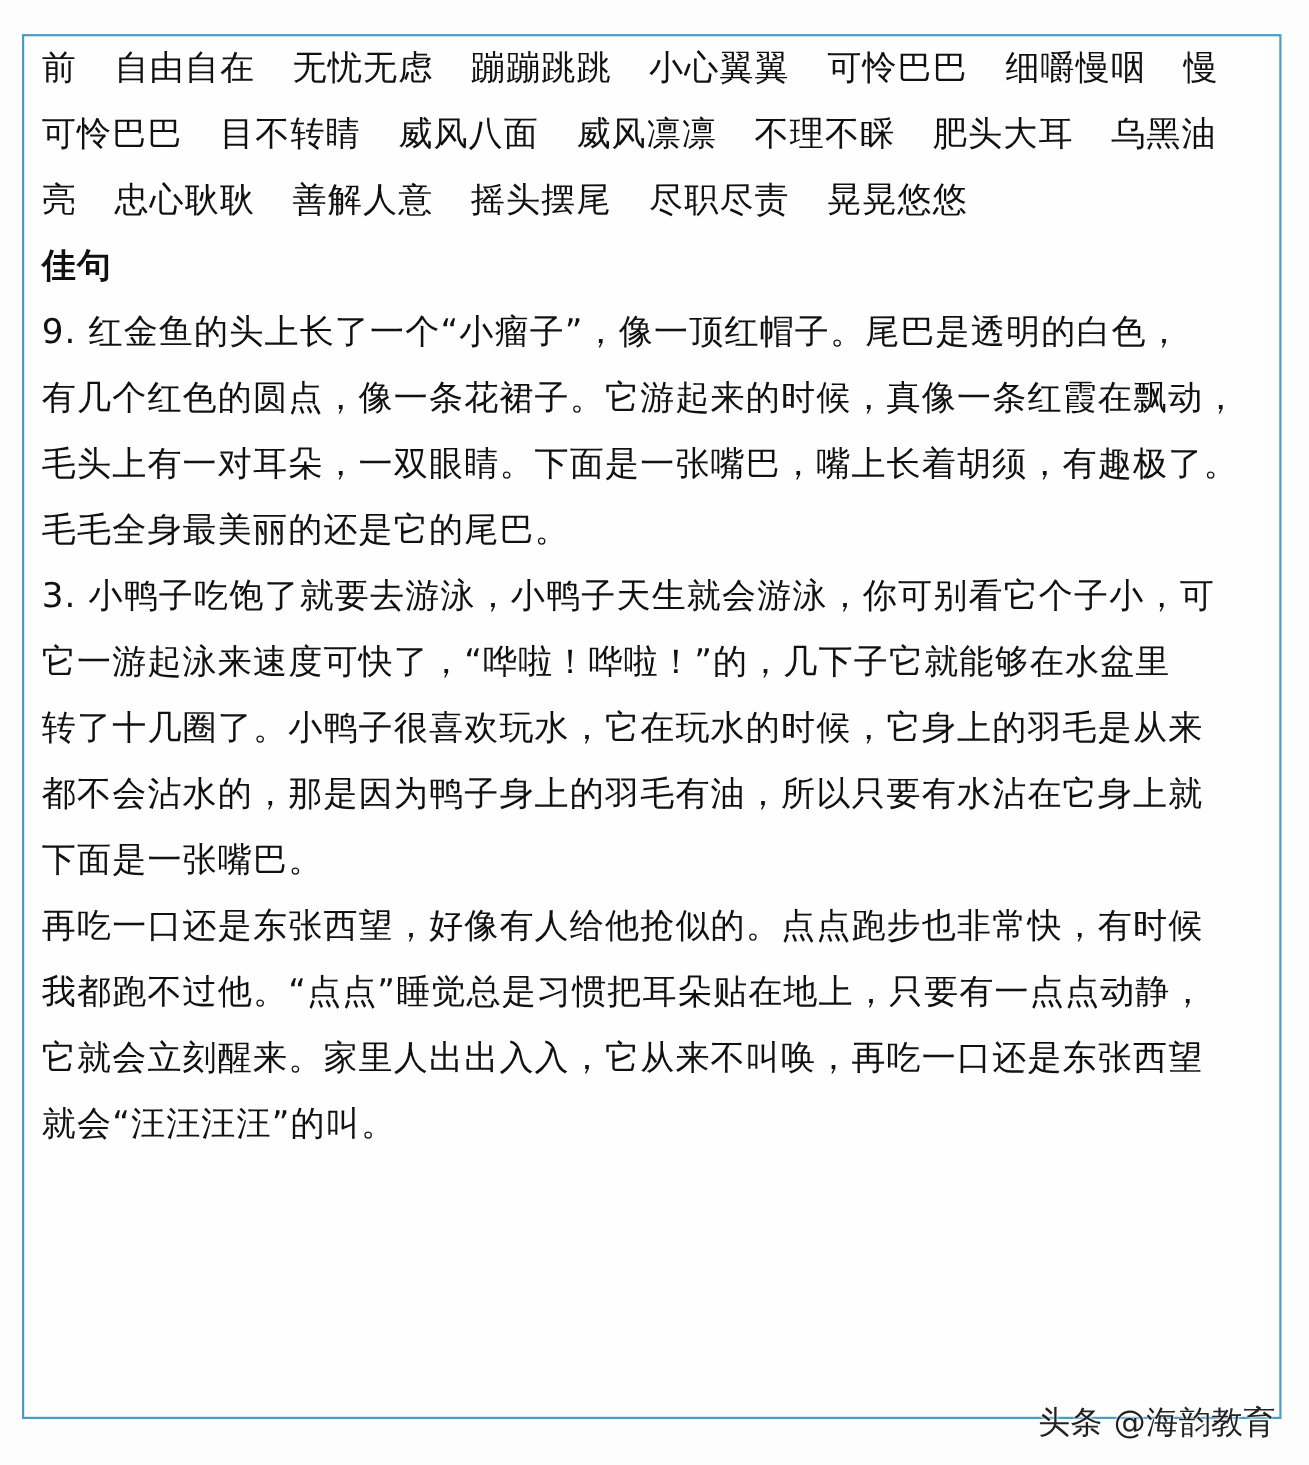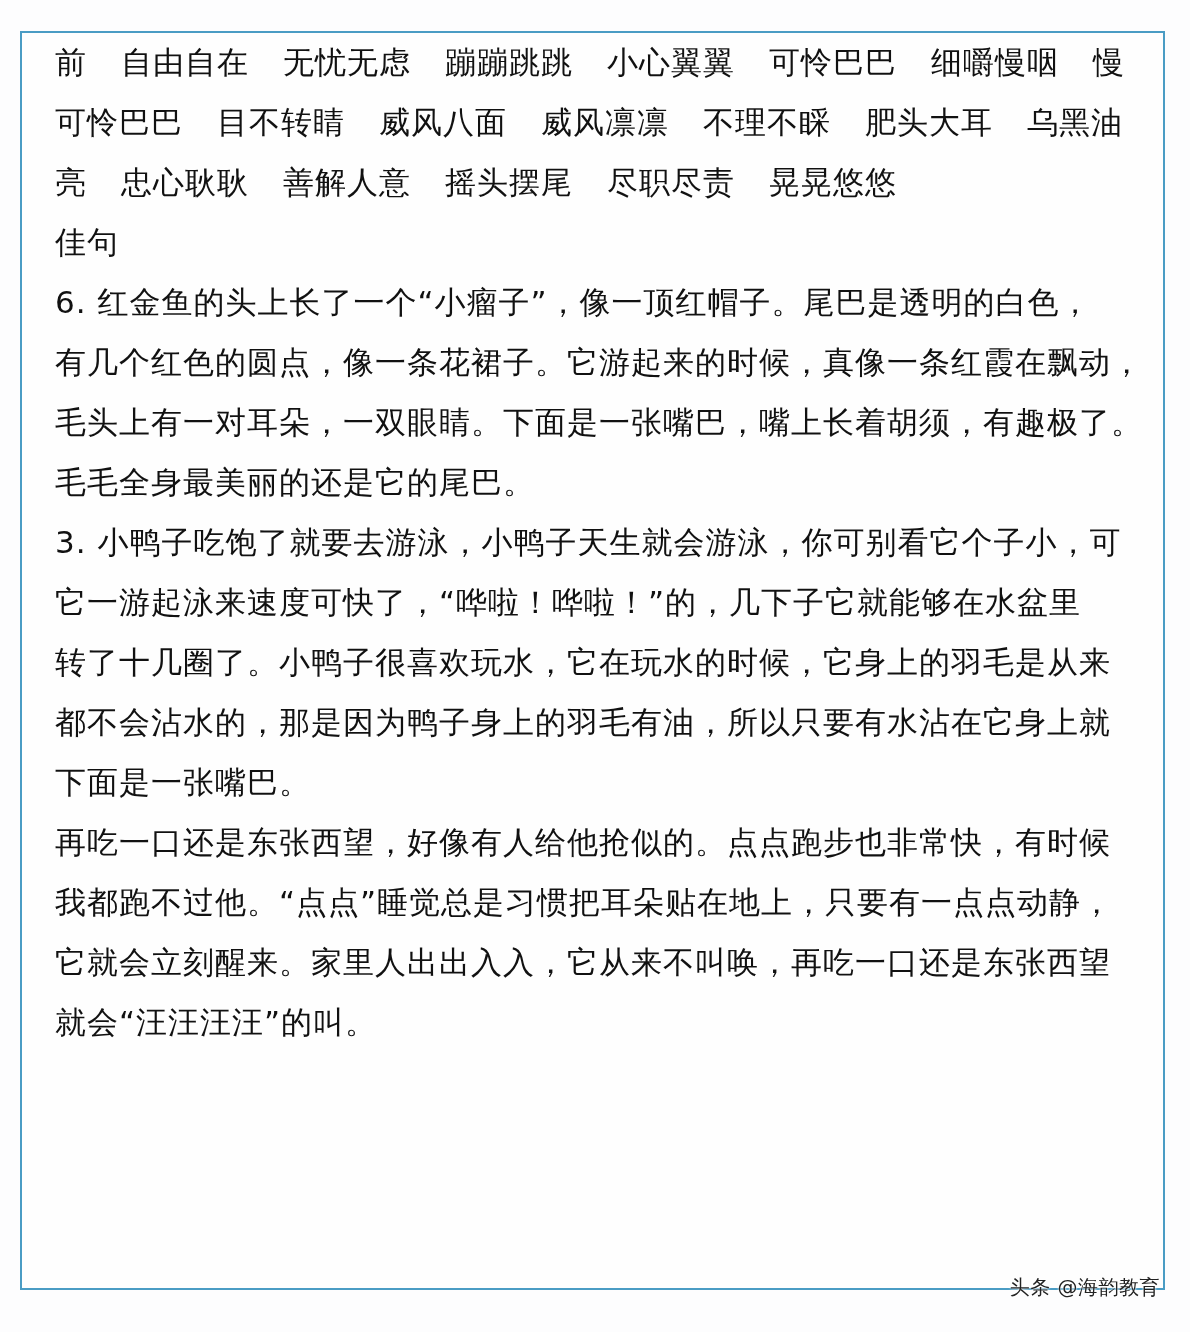--- a/index.html
+++ b/index.html
@@ -16,28 +16,27 @@
     box-sizing: border-box;
     background: #fefefe;
   }
   .content {
     position: absolute; left: 38px; top: 36px; width: 1120px;
   }
   .line {
     height: 60px; line-height: 52px;
     font-size: 31px; white-space: nowrap;
     letter-spacing: 1px;
-    margin-left: 17px;
   }
   .words .w { display: inline-block; margin-right: 34px; }
   .words .w:last-child { margin-right: 0; }
-  .heading { font-weight: normal; }
+  .heading { font-weight: bold; }
   .watermark {
     position: absolute; right: 30px; top: 1274px;
-    font-size: 20px; color: #222; letter-spacing: 0.5px;
+    font-size: 29px; color: #222; letter-spacing: 0.5px;
     text-shadow: 0 0 2px #fff, 0 0 3px #fff;
   }
 </style>
 </head>
 <body>
 
 <div class="frame"></div>
 
 <div class="content">
   <div class="line words">
@@ -45,21 +44,21 @@
   </div>
   <div class="line words">
     <span class="w">可怜巴巴</span><span class="w">目不转睛</span><span class="w">威风八面</span><span class="w">威风凛凛</span><span class="w">不理不睬</span><span class="w">肥头大耳</span><span class="w">乌黑油</span>
   </div>
   <div class="line words">
     <span class="w">亮</span><span class="w">忠心耿耿</span><span class="w">善解人意</span><span class="w">摇头摆尾</span><span class="w">尽职尽责</span><span class="w">晃晃悠悠</span>
   </div>
 
   <div class="line heading">佳句</div>
 
-  <div class="line">6. 红金鱼的头上长了一个“小瘤子”，像一顶红帽子。尾巴是透明的白色，</div>
+  <div class="line">9. 红金鱼的头上长了一个“小瘤子”，像一顶红帽子。尾巴是透明的白色，</div>
   <div class="line">有几个红色的圆点，像一条花裙子。它游起来的时候，真像一条红霞在飘动，</div>
   <div class="line">毛头上有一对耳朵，一双眼睛。下面是一张嘴巴，嘴上长着胡须，有趣极了。</div>
   <div class="line">毛毛全身最美丽的还是它的尾巴。</div>
   <div class="line">3. 小鸭子吃饱了就要去游泳，小鸭子天生就会游泳，你可别看它个子小，可</div>
   <div class="line">它一游起泳来速度可快了，“哗啦！哗啦！”的，几下子它就能够在水盆里</div>
   <div class="line">转了十几圈了。小鸭子很喜欢玩水，它在玩水的时候，它身上的羽毛是从来</div>
   <div class="line">都不会沾水的，那是因为鸭子身上的羽毛有油，所以只要有水沾在它身上就</div>
   <div class="line">下面是一张嘴巴。</div>
   <div class="line">再吃一口还是东张西望，好像有人给他抢似的。点点跑步也非常快，有时候</div>
   <div class="line">我都跑不过他。“点点”睡觉总是习惯把耳朵贴在地上，只要有一点点动静，</div>

